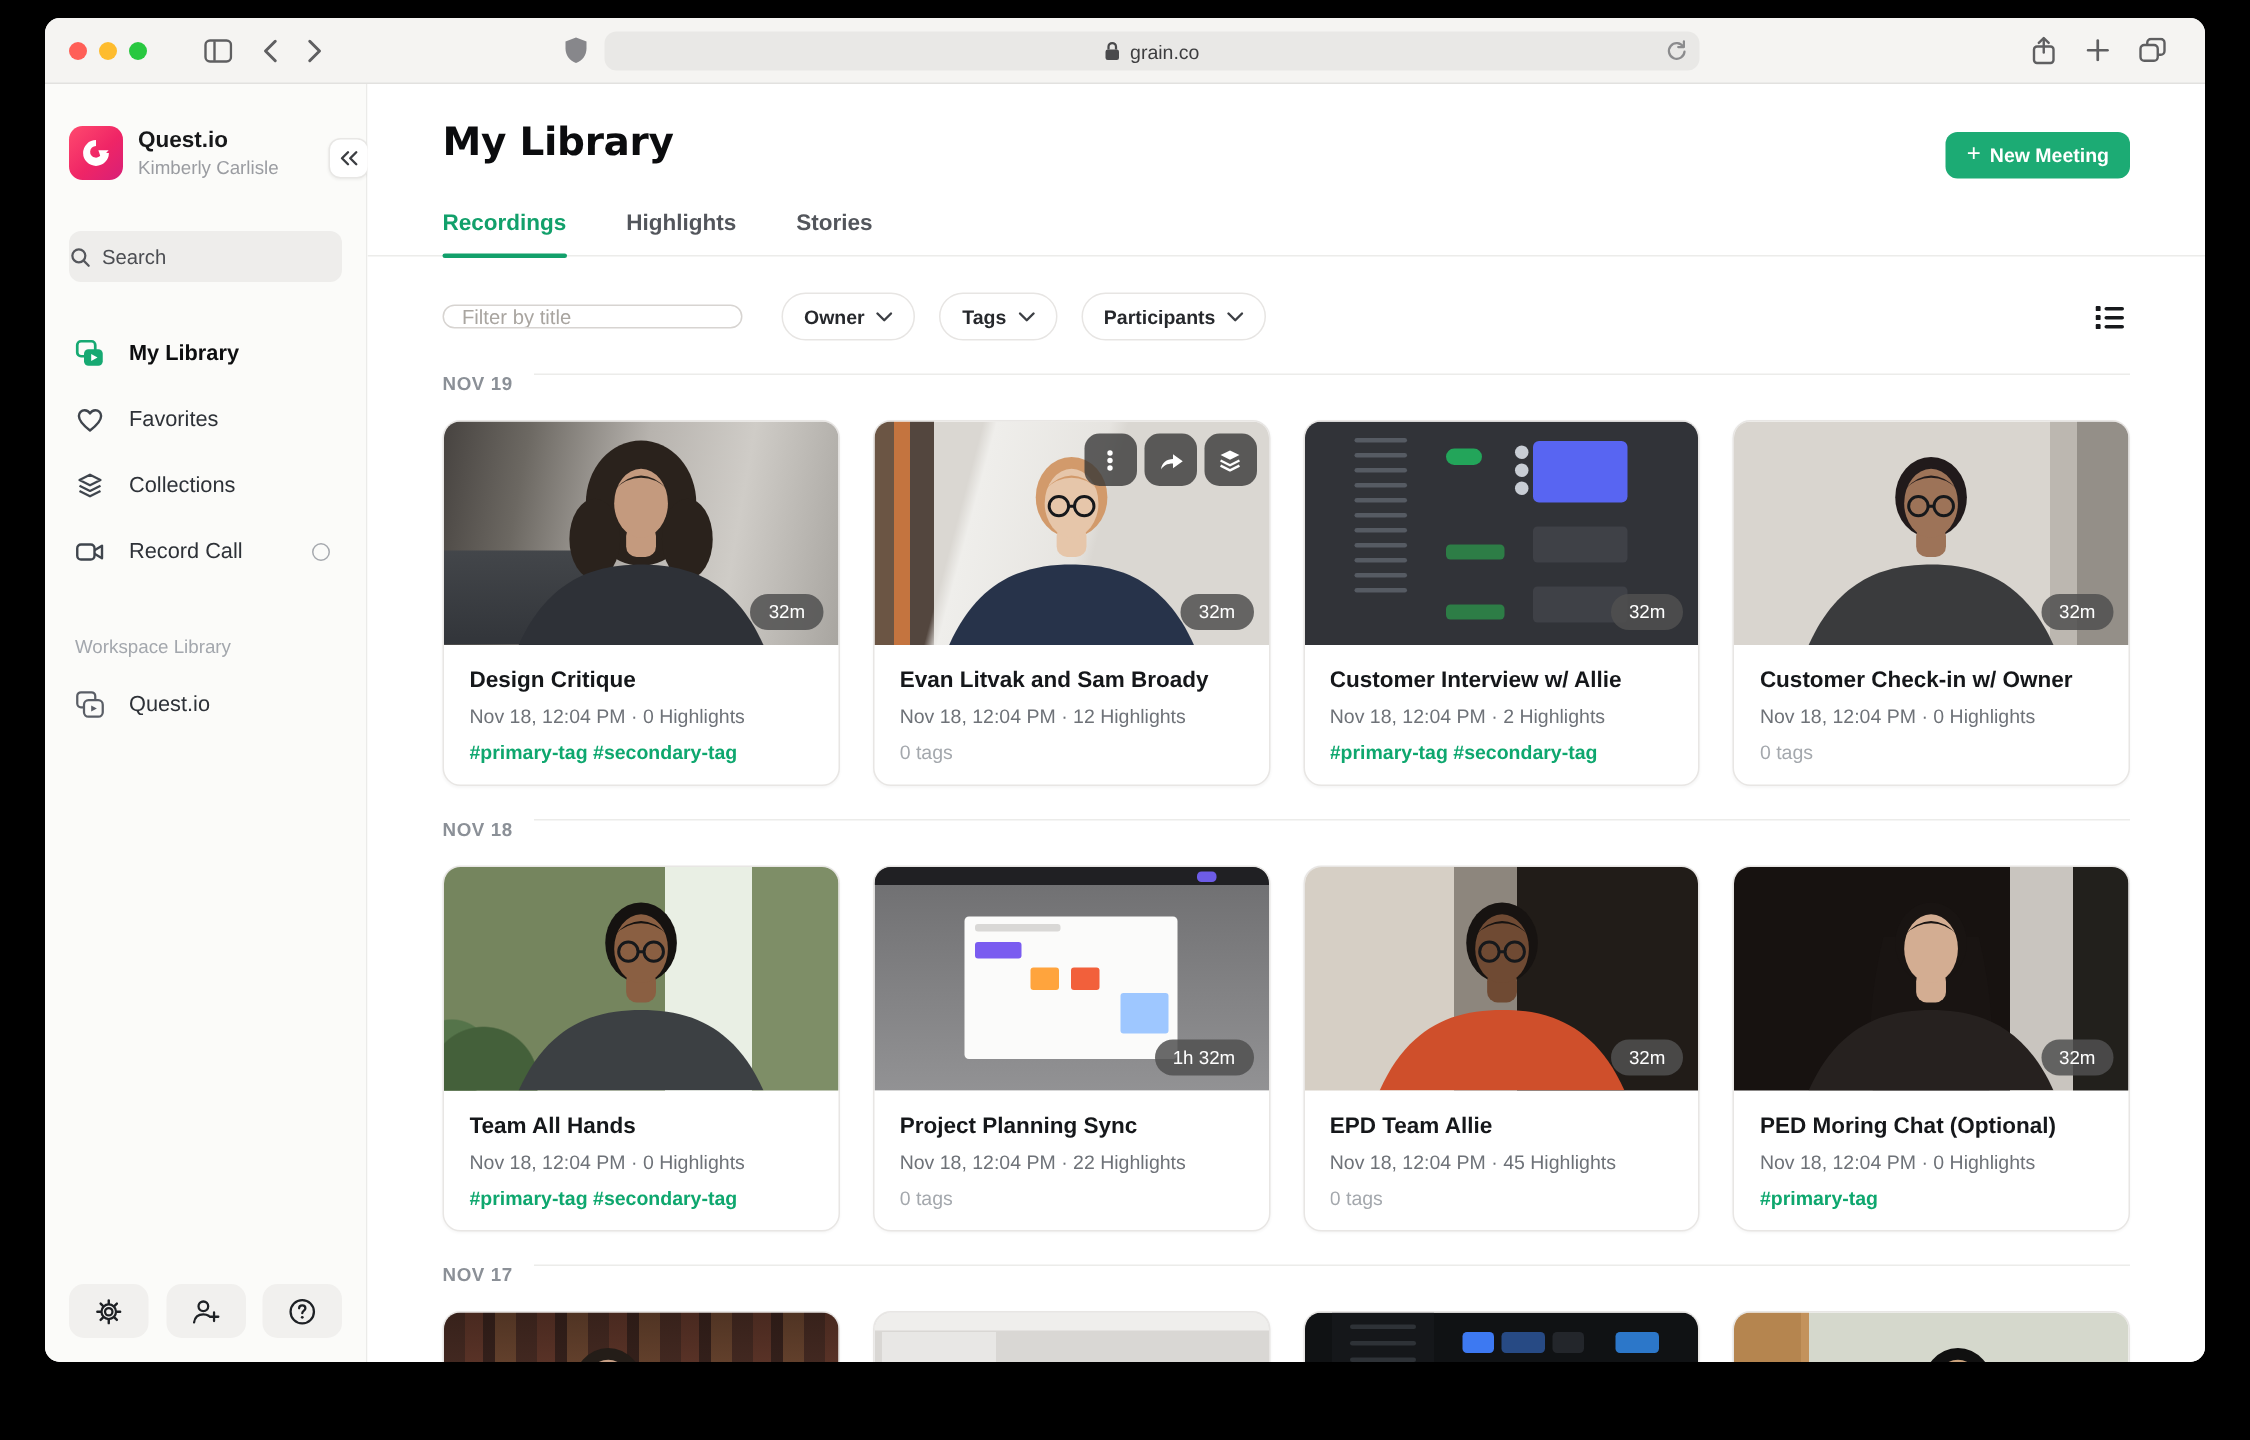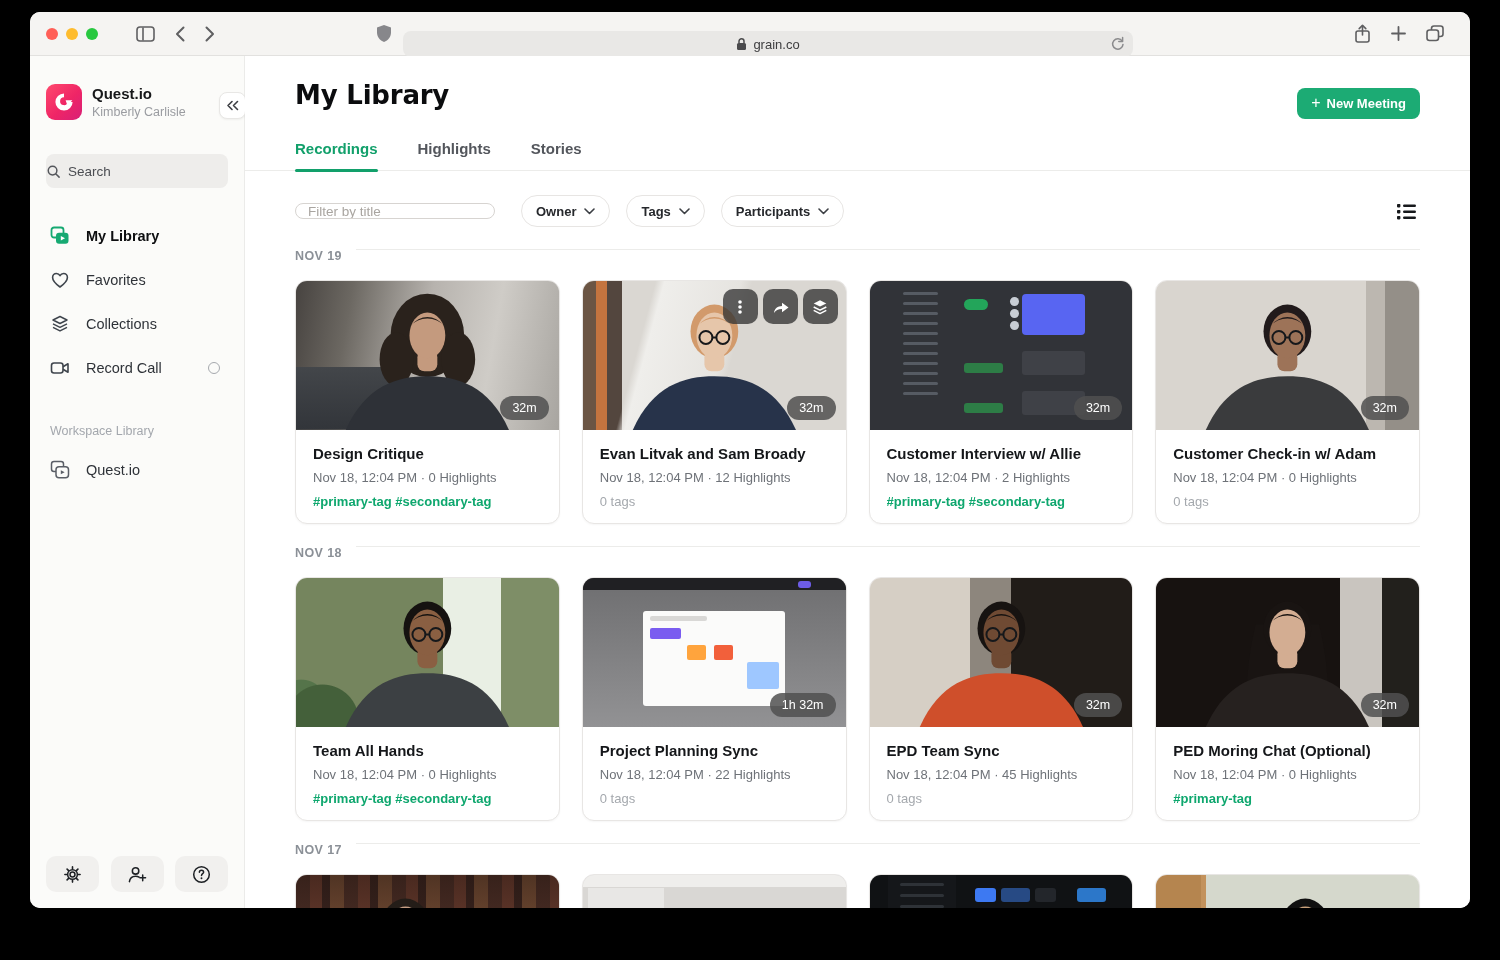--- a/index.html
+++ b/index.html
@@ -11,21 +11,21 @@
     overflow:hidden;background:#fff;display:flex;flex-direction:column;}
 
   
   .toolbar{height:44px;flex:0 0 44px;background:#f5f4f2;border-bottom:1px solid #e2e1df;
     display:flex;align-items:center;position:relative;padding:0 16px;}
   .lights{display:flex;gap:8px;margin-right:28px}
   .light{width:12px;height:12px;border-radius:50%}
   .l-red{background:#ff5f57}.l-yellow{background:#febc2e}.l-green{background:#28c840}
   .tb-btn{background:none;border:none;padding:0;margin:0 10px;color:#5f5f61;display:flex;align-items:center;cursor:default}
   .tb-btn svg{display:block}
-  .url-pill{position:absolute;left:373px;width:730px;top:19px;height:26px;background:#e9e8e6;
+  .url-pill{position:absolute;left:373px;width:730px;top:9px;height:26px;background:#e9e8e6;
     border-radius:8px;display:flex;align-items:center;justify-content:center;gap:6px;color:#3d3d3f;font-size:13px}
   .url-reload{position:absolute;right:8px;top:4px;color:#8b8b8d}
   .tb-right{position:absolute;right:16px;display:flex;align-items:center}
   .shield{position:absolute;left:346px;top:12px}
 
   
   .content{flex:1;display:flex;min-height:0;}
   .sidebar{width:215px;flex:0 0 215px;background:#fbfbf9;border-right:1px solid #ebebe9;
     position:relative;padding:28px 16px 16px;}
   .main{flex:1;position:relative;padding:24px 50px 0;overflow:hidden;background:#fff}
@@ -495,21 +495,21 @@
                     <path d="M114 45 Q132 26 150 45 Q142 37 132 37 Q122 37 114 45 Z" fill="#211a1b"></path>
                     <g fill="none" stroke="#16181b" stroke-width="2">
                       <circle cx="123.5" cy="56" r="6.5"></circle>
                       <circle cx="140.5" cy="56" r="6.5"></circle>
                       <path d="M130 56 h4"></path>
                     </g>
                   </svg>
                   <span class="duration">32m</span>
                 </div>
                 <div class="card-info">
-      <h3 class="card-title">Customer Check-in w/ Adam</h3>
+      <h3 class="card-title">Customer Check-in w/ Owner</h3>
       <p class="card-meta">Nov 18, 12:04 PM · 0 Highlights</p>
       <p class="card-tags">0 tags</p>
     </div>
               </article>
             </div>
           </section>
           <section class="date-section">
             <div class="date-head">
     <span class="date-label">NOV 18</span>
     <span class="date-line"></span>
@@ -566,21 +566,21 @@
                     <path d="M114 45 Q132 26 150 45 Q142 37 132 37 Q122 37 114 45 Z" fill="#171311"></path>
                     <g fill="none" stroke="#16181b" stroke-width="2">
                       <circle cx="123.5" cy="56" r="6.5"></circle>
                       <circle cx="140.5" cy="56" r="6.5"></circle>
                       <path d="M130 56 h4"></path>
                     </g>
                   </svg>
                   <span class="duration">32m</span>
                 </div>
                 <div class="card-info">
-      <h3 class="card-title">EPD Team  Sync</h3>
+      <h3 class="card-title">EPD Team  Allie</h3>
       <p class="card-meta">Nov 18, 12:04 PM · 45 Highlights</p>
       <p class="card-tags">0 tags</p>
     </div>
               </article>
               <article class="card">
                 <div class="thumb td-ped">
                   <svg class="person" viewBox="0 0 264 149" preserveAspectRatio="xMidYMax meet" aria-hidden="true">
                     <path d="M100 46 Q87 100 93 149 L171 149 Q177 100 164 46 Z" fill="#191412"></path>
                     <ellipse cx="132" cy="50" rx="24" ry="27" fill="#191412"></ellipse>
                     <path d="M50 149 C70 104 102 95 132 95 C162 95 194 104 214 149 Z" fill="#26211f"></path>

